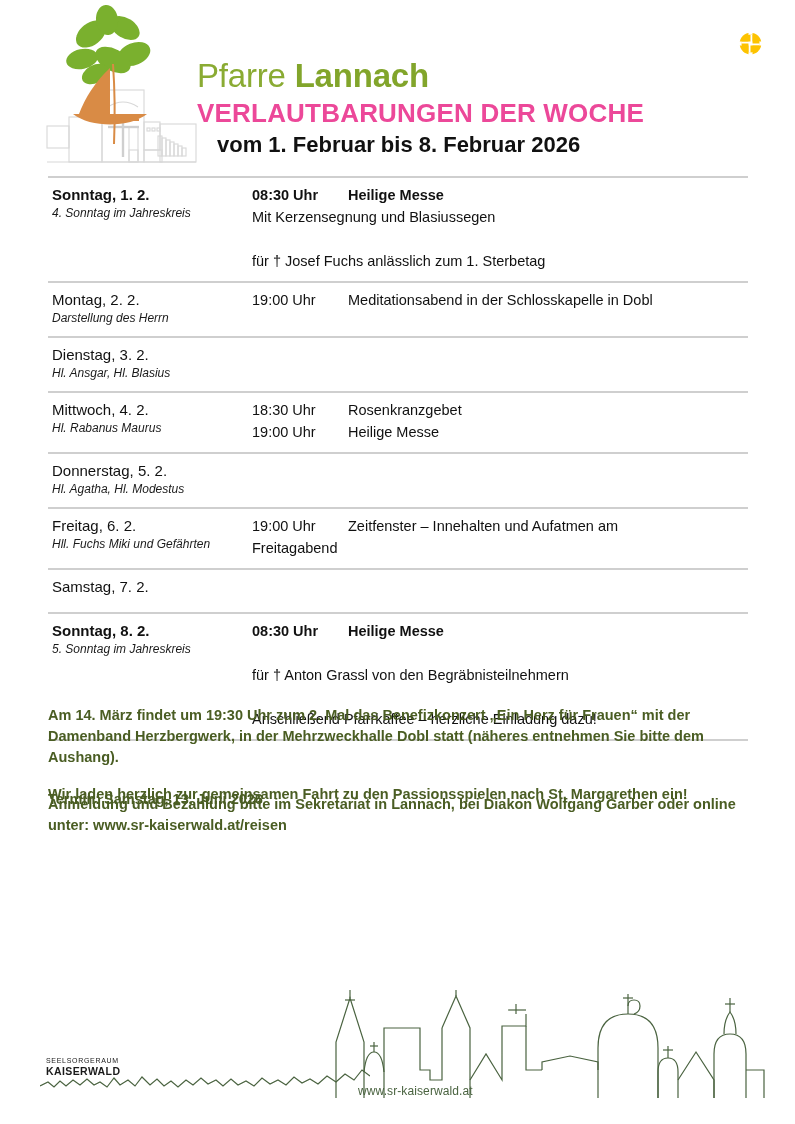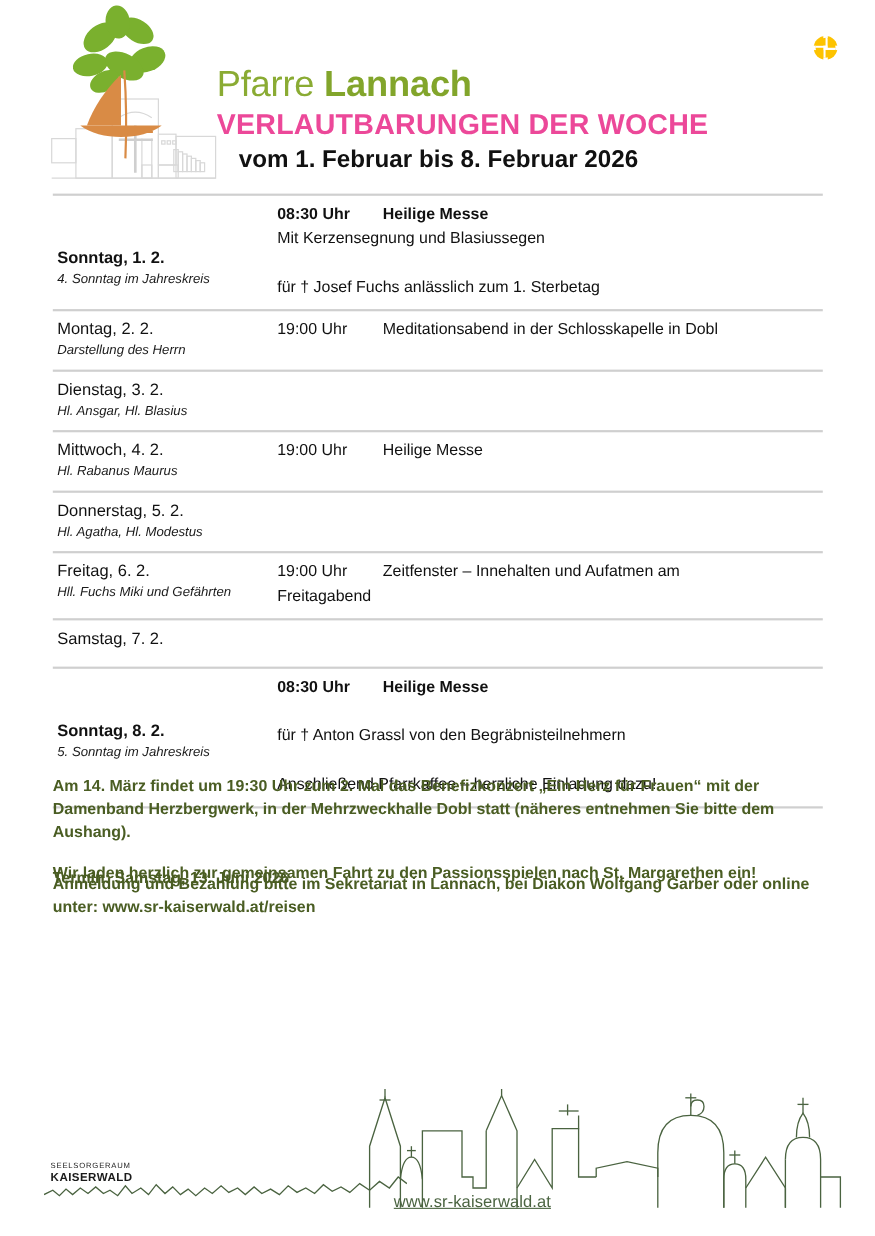--- a/index.html
+++ b/index.html
@@ -63,21 +63,21 @@
     min-height:44px;
   }
   .col-day { width:204px; flex:0 0 204px; padding-left:4px; }
   .col-events { flex:1 1 auto; }
 
   .day-name {
     font-size:15px; line-height:21px;
     font-weight:400; color:#111111;
     white-space:nowrap;
   }
-  .srow.sunday .day-name { font-weight:700;margin-top:40px; }
+  .srow.sunday .day-name { font-weight:700; }
 
   .day-saint {
     font-size:12px; line-height:17px;
     font-style:italic; color:#1a1a1a;
     white-space:nowrap;
   }
 
   .ev {
     display:flex;
     line-height:22px;
@@ -125,23 +125,22 @@
   .logo-text .l2 {
     font-size:10.5px; font-weight:700; letter-spacing:0.4px;
     color:#1a1a1a;
   }
 
   .skyline { position:absolute; left:330px; top:990px; width:450px; height:110px; }
   .treeline { position:absolute; left:40px; top:1058px; width:330px; height:45px; }
 
   .site-url {
     position:absolute; left:358px; top:1084px;
-    font-size:15px; color:#4a6340;
+    font-size:12px; color:#4a6340;
     letter-spacing:0.1px;
-    text-decoration:underline;
   }
 </style>
 </head>
 <body>
 
 <div class="header">
 
   <span class="corner-cross">
     <svg viewBox="0 0 40 40" width="27" height="27">
       <circle cx="20" cy="20" r="16" fill="#fdc300"></circle>
@@ -228,20 +227,24 @@
       </div>
       <div class="col-events"></div>
     </div>
     <div class="srow">
       <div class="col-day">
         <div class="day-name">Mittwoch, 4. 2.</div>
         <div class="day-saint">Hl. Rabanus Maurus</div>
       </div>
       <div class="col-events">
         <div class="ev">
+          <div class="ev-time">18:30 Uhr</div>
+          <div class="ev-text">Rosenkranzgebet</div>
+        </div>
+        <div class="ev">
           <div class="ev-time">19:00 Uhr</div>
           <div class="ev-text">Heilige Messe</div>
         </div>
       </div>
     </div>
     <div class="srow">
       <div class="col-day">
         <div class="day-name">Donnerstag, 5. 2.</div>
         <div class="day-saint">Hl. Agatha, Hl. Modestus</div>
       </div>

